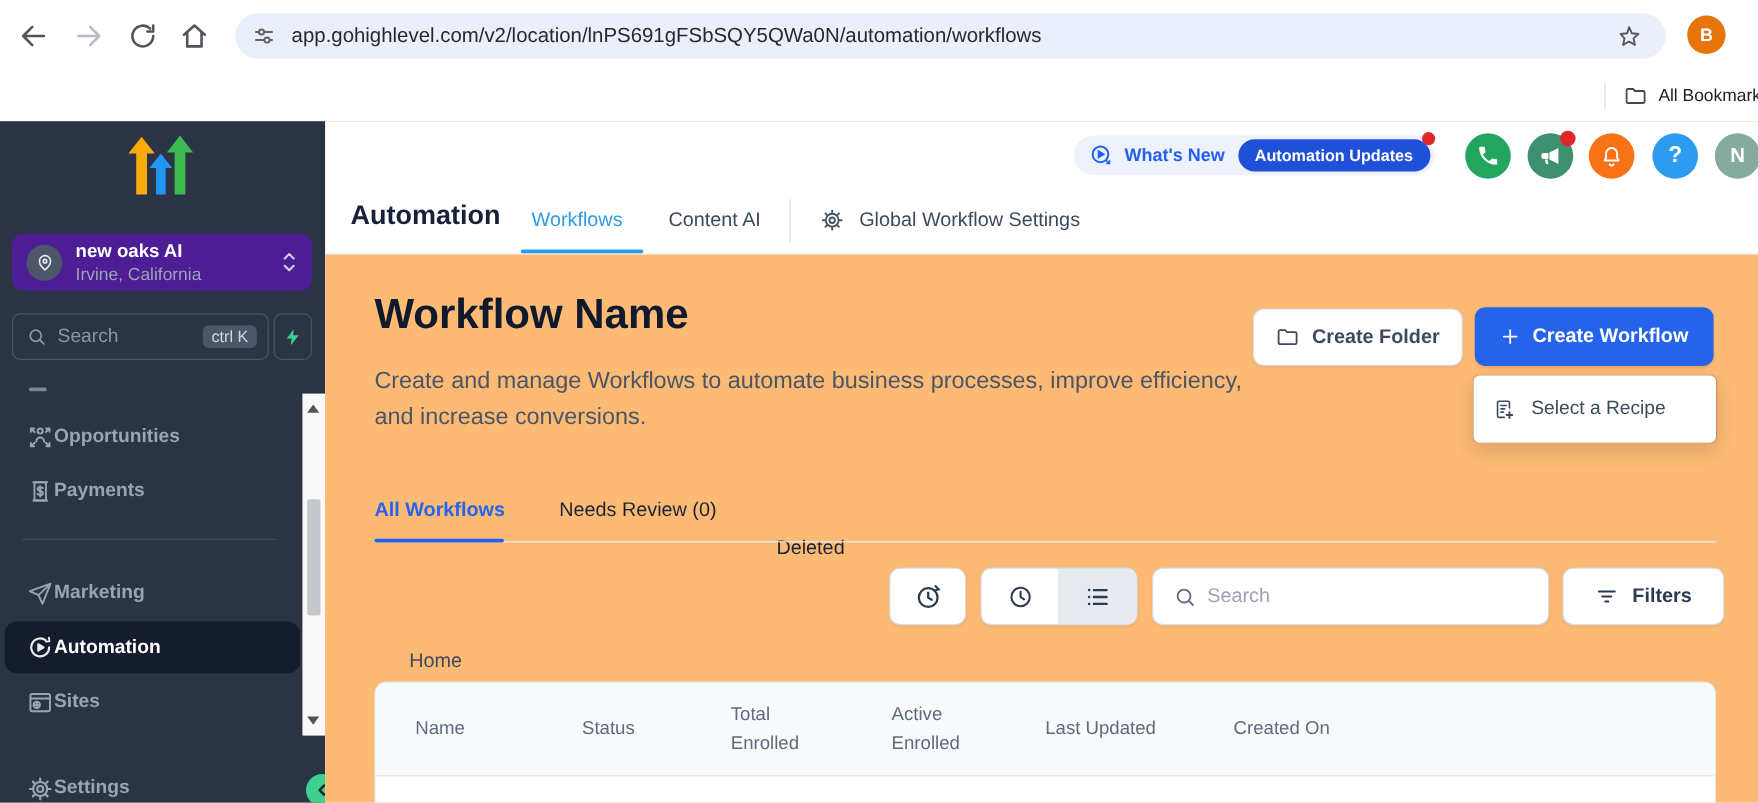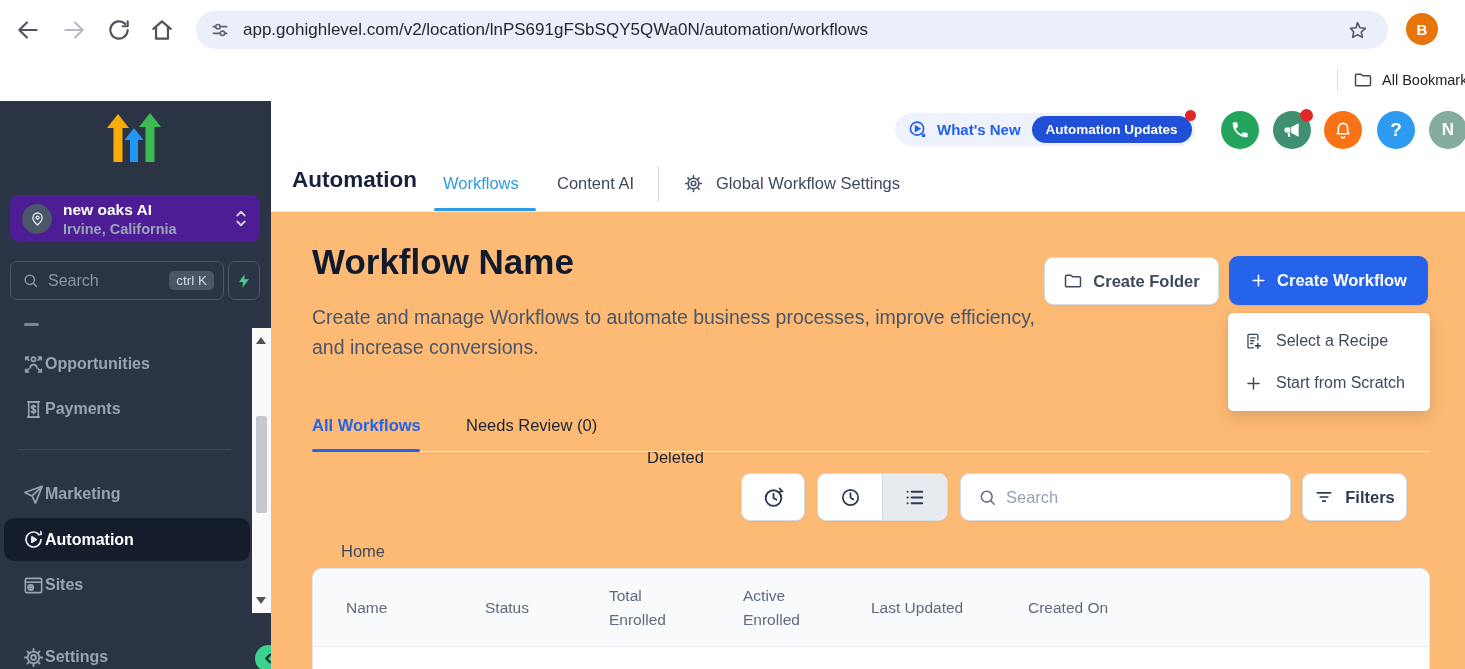--- a/index.html
+++ b/index.html
@@ -35,21 +35,21 @@
 
   
   .logo { position:absolute; left:101px; top:11px; width:66px; height:58px; }
   .location-card { position:absolute; left:10px; top:94px; width:250px; height:47px; background:#4c1d95;
                    border-radius:9px; display:flex; align-items:center; padding-left:12px; }
   .loc-icon { width:30px; height:30px; border-radius:50%; background:#4b5669; color:#e7eaef;
               display:flex; align-items:center; justify-content:center; flex:none; }
   .loc-icon svg { width:17px; height:17px; }
   .loc-text { margin-left:11px; min-width:0; }
   .loc-name { font-size:15.5px; font-weight:700; color:#fff; }
-  .loc-sub { font-size:14.5px; color:#9aa4b4; margin-top:2px;font-weight:bold; }
+  .loc-sub { font-size:14.5px; color:#9aa4b4; margin-top:2px; }
   .loc-chevrons { margin-left:auto; margin-right:13px; color:#ccd2db; display:flex; flex-direction:column; gap:1px; }
   .loc-chevrons svg { width:12px; height:8px; }
 
   .side-search { position:absolute; left:10px; top:160px; width:214px; height:39px; border:1px solid #49556c;
                  border-radius:7px; display:flex; align-items:center; padding:0 9px 0 11px; background:transparent; }
   .side-search svg { width:17px; height:17px; color:#8b95a5; flex:none; }
   .side-search input { flex:1; min-width:0; margin-left:9px; background:transparent; border:none; outline:none;
                        font-size:16px; color:#e7eaef; font-family:"Liberation Sans",sans-serif; }
   .side-search input::placeholder { color:#8b95a5; }
   .kbd-badge { flex:none; background:#4b5669; border-radius:5px; color:#d3d9e1; font-size:13.5px; padding:2px 7px; }
@@ -141,21 +141,21 @@
   .segmented { left:546px; width:131px; display:flex; overflow:hidden; padding:0; }
   .seg { width:65px; height:100%; display:flex; align-items:center; justify-content:center; color:#2c3a52; }
   .seg svg { width:23px; height:23px; }
   .seg-divider { width:1px; background:#d6dae1; height:100%; }
   .seg-active { background:#e7eaef; }
   .search-box { left:689px; width:331px; display:flex; align-items:center; justify-content:flex-start; padding-left:17px; }
   .search-box svg { width:19px; height:19px; color:#667085; flex:none; }
   .search-box input { flex:1; border:none; outline:none; margin-left:9px; font-size:16.5px; color:#101828;
                       font-family:"Liberation Sans",sans-serif; background:transparent; }
   .search-box input::placeholder { color:#98a2b3; }
-  .btn-filters { left:1031px; width:105px; gap:11px; font-size:16.5px; font-weight:600; color:#2c3a52; }
+  .btn-filters { left:1031px; width:135px; gap:11px; font-size:16.5px; font-weight:600; color:#2c3a52; }
   .btn-filters svg { width:20px; height:20px; }
 
   .breadcrumb-home { position:absolute; left:70px; top:330px; font-size:16.5px; color:#3d4a5c; }
 
   .table-card { position:absolute; left:41px; top:356px; width:1118px; height:130px; background:#fff;
                 border:1px solid #e4e8ed; border-radius:10px; overflow:hidden; }
   .table-header { height:78px; background:#f9fafb; border-bottom:1px solid #e4e8ed; display:flex; align-items:center;
                   color:#5d6b7e; font-size:15.5px; line-height:24px; }
   .th { flex:none; }
   .th-name { width:172px; padding-left:33px; }
@@ -414,26 +414,20 @@
         </div>
 
         <div class="dropdown">
           <div class="dd-item">
             <svg viewBox="0 0 24 24" fill="none" stroke="currentColor" stroke-width="1.7" stroke-linecap="round" stroke-linejoin="round">
                 <path d="M17.5 10V4.5A1.5 1.5 0 0 0 16 3H6.5A1.5 1.5 0 0 0 5 4.5v14A1.5 1.5 0 0 0 6.5 20H12"></path>
                 <path d="M8.5 7.5h5.5M8.5 11h4M8.5 14.5h2.5"></path>
                 <path d="M17.5 14.5v6M14.5 17.5h6" stroke-width="2"></path>
               </svg>
             <span>Select a Recipe</span>
-          </div>
-          <div class="dd-item">
-            <svg viewBox="0 0 24 24" fill="none" stroke="currentColor" stroke-width="1.9" stroke-linecap="round">
-                <path d="M12 5v14M5 12h14"></path>
-              </svg>
-            <span>Start from Scratch</span>
           </div>
         </div>
 
         <div class="wf-tab wf-tab-all">All Workflows</div>
         <div class="wf-tab wf-tab-review">Needs Review (0)</div>
         <div class="wf-tab wf-tab-deleted">Deleted</div>
         <div class="wf-tabs-border"></div>
         <div class="wf-tab-underline"></div>
 
         <div class="btn tb btn-history">

